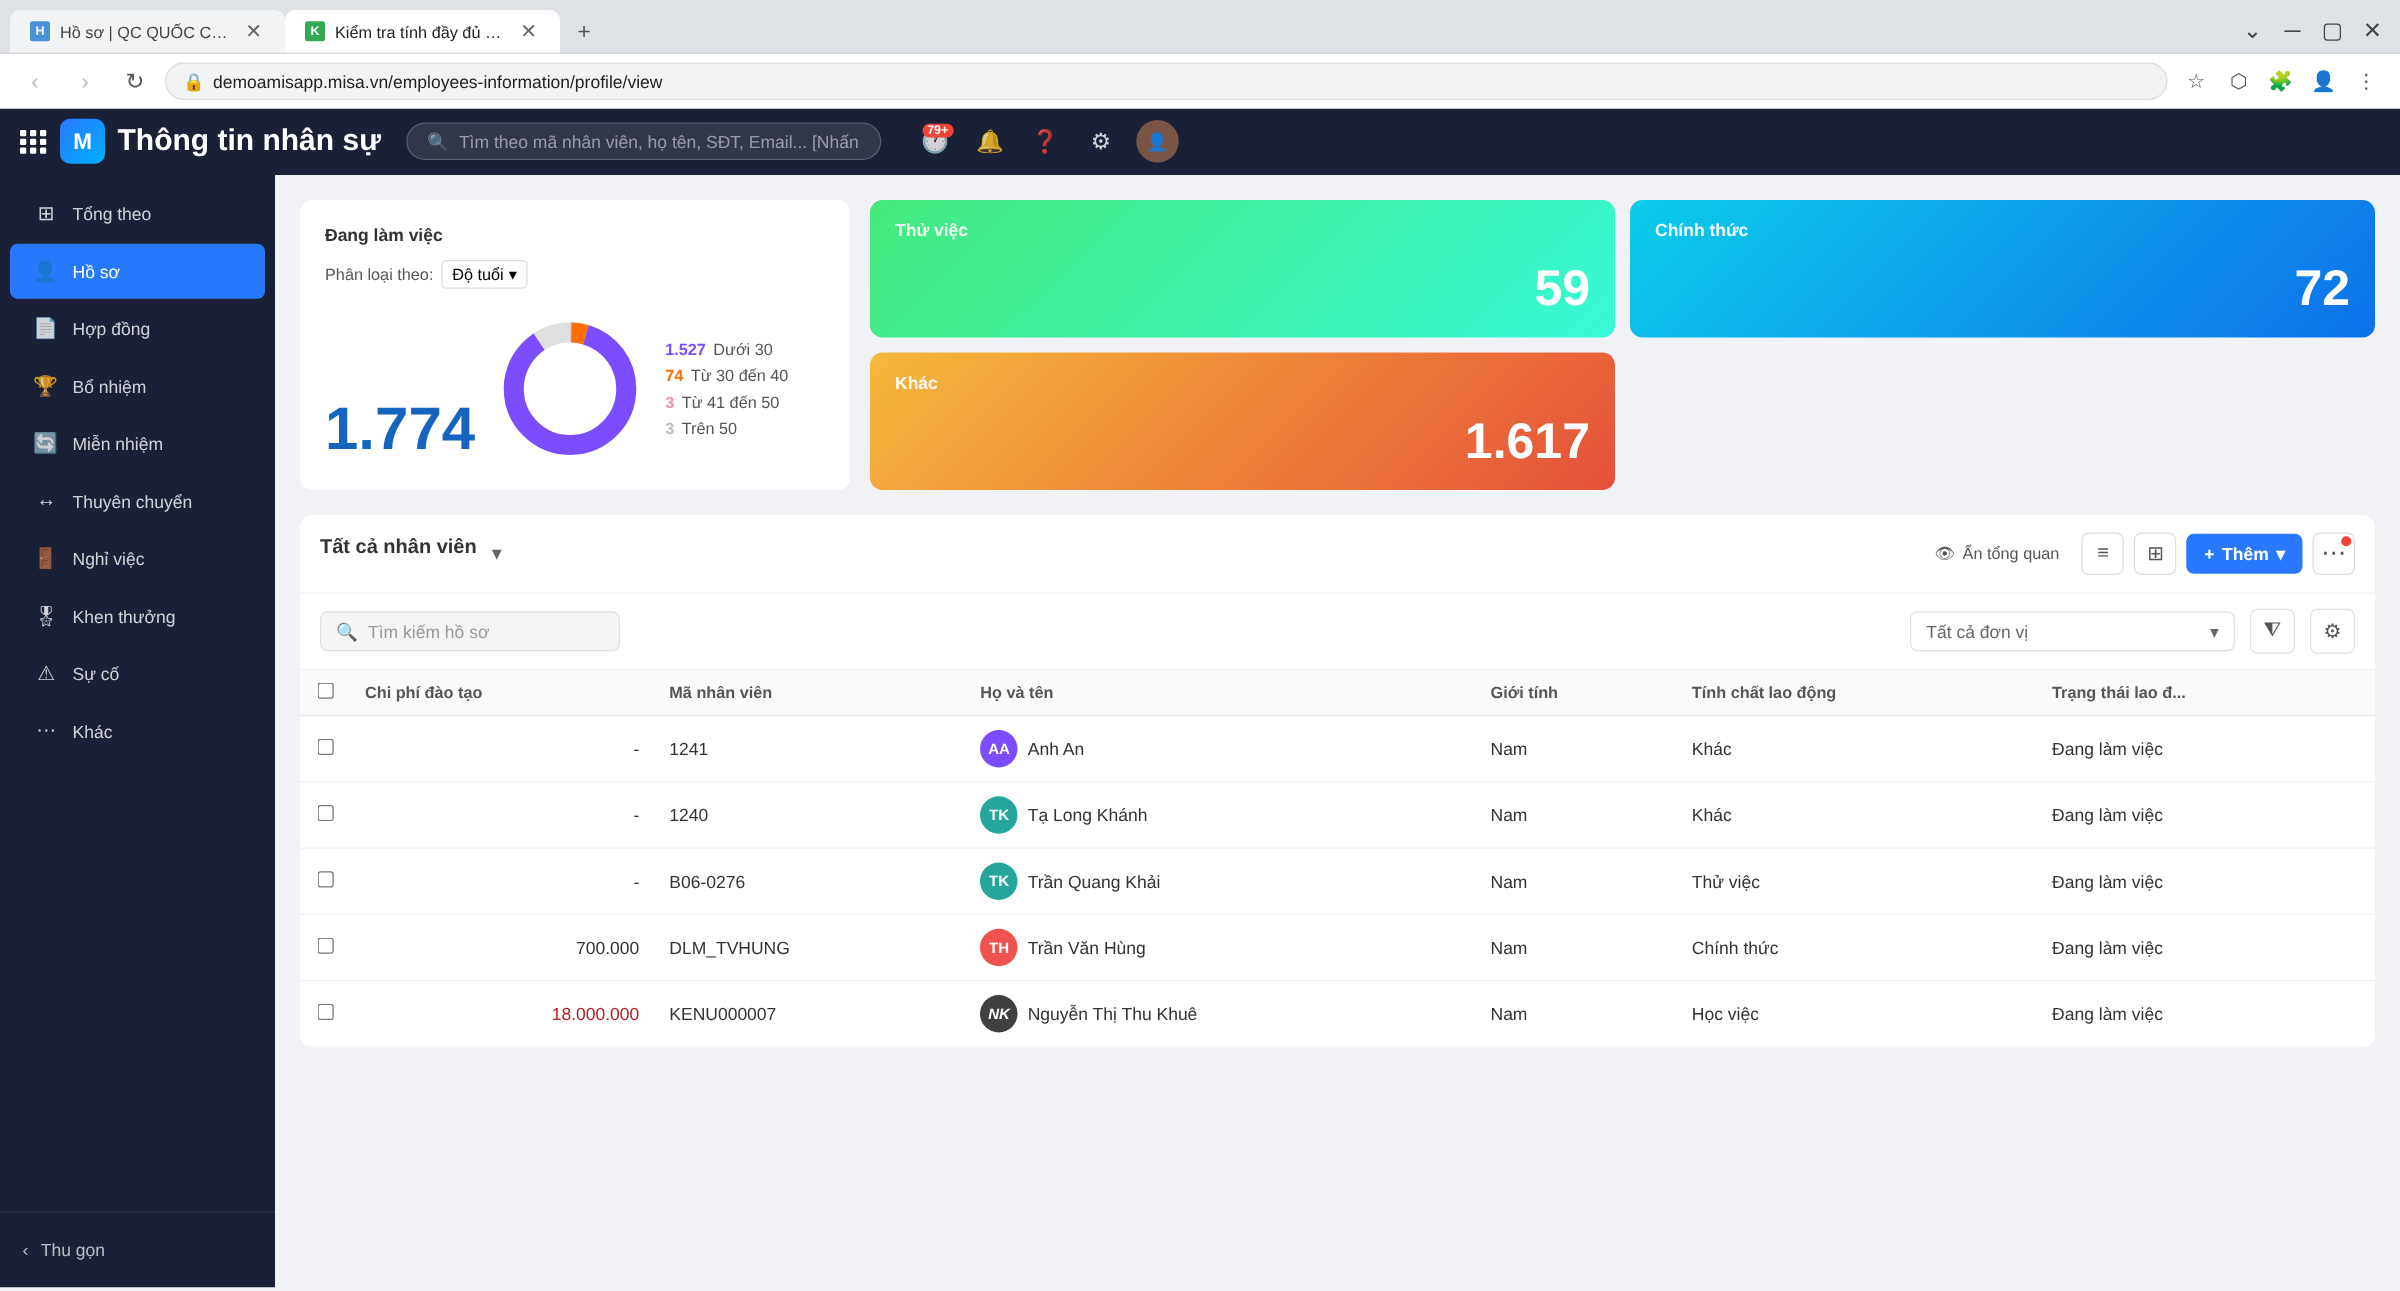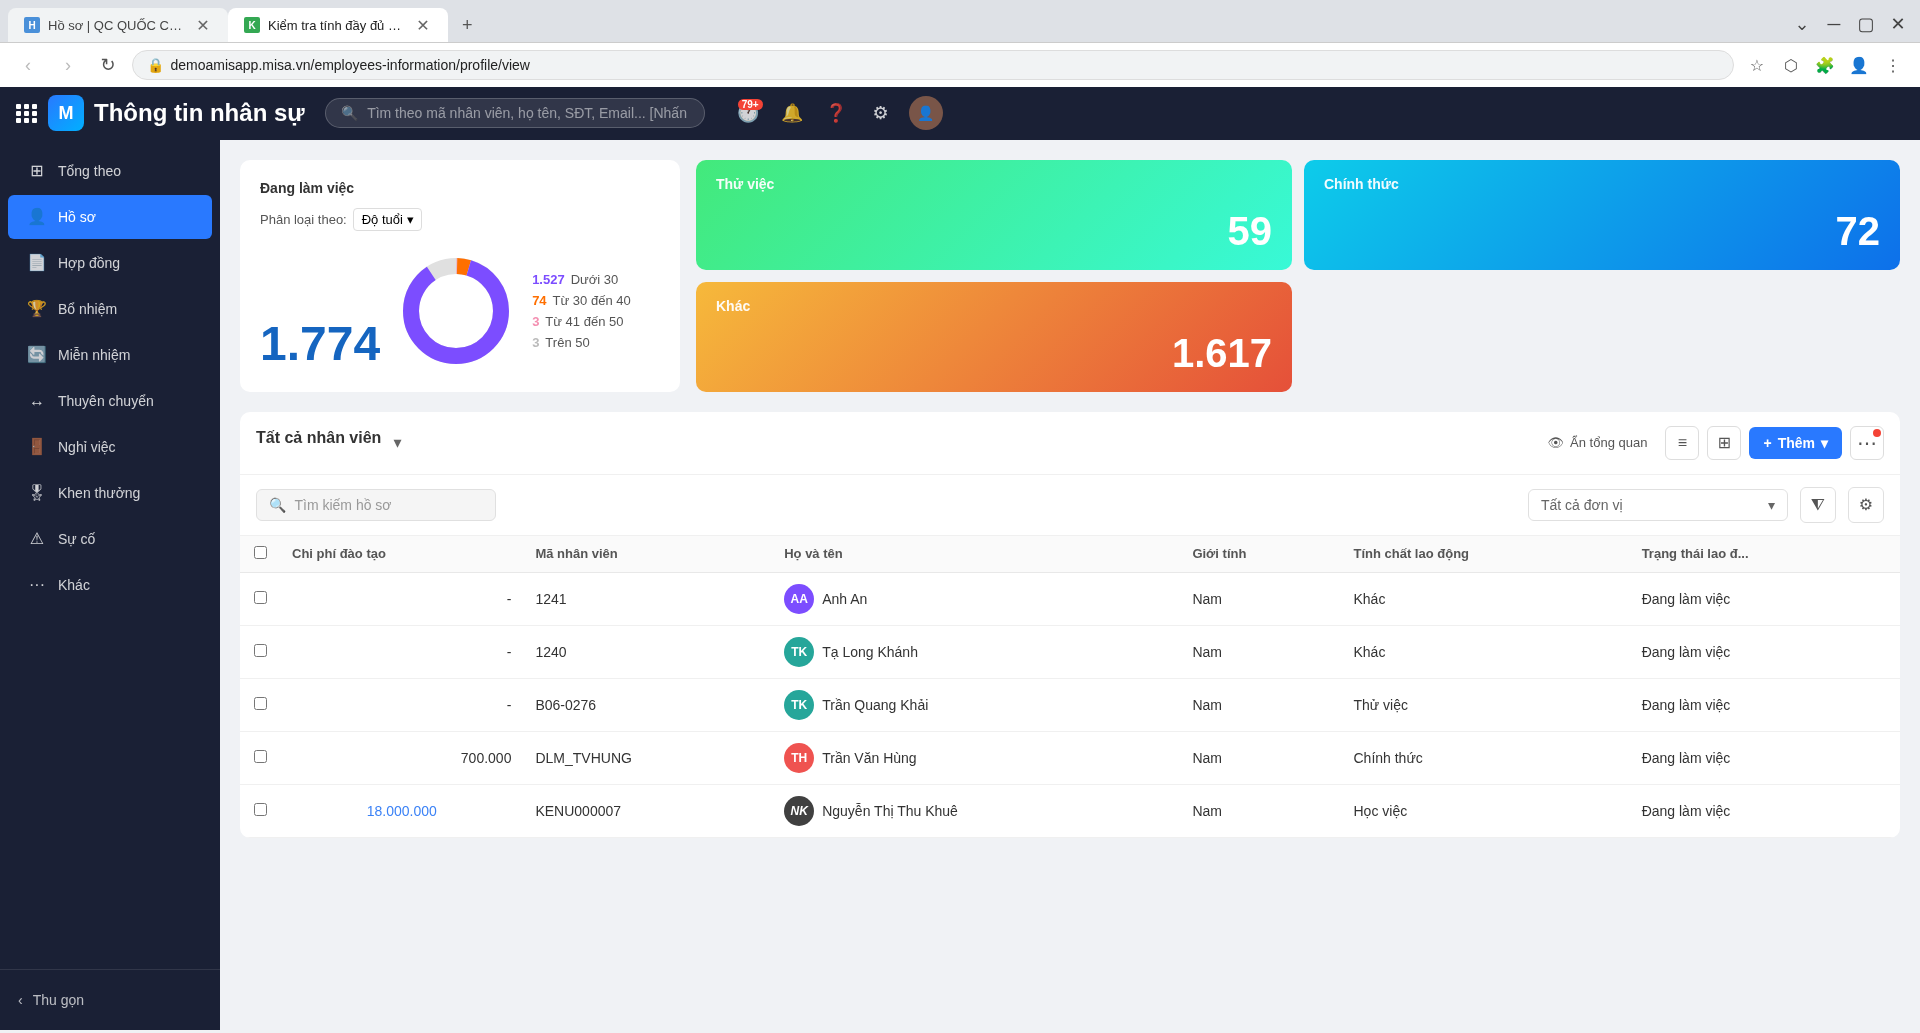--- a/index.html
+++ b/index.html
@@ -434,21 +434,21 @@
         </div>
       </td>
       <td>Nam</td>
       <td>Chính thức</td>
       <td class="status-working">Đang làm việc</td>
     </tr>
                 <tr>
       <td class="cb">
         <input type="checkbox" style="">
       </td>
-      <td style="text-align:center; color:#3b82f6;">18.000.000</td>
+      <td style="text-align:right; color:#b91c1c;">18.000.000</td>
       <td>KENU000007</td>
       <td>
         <div class="name-cell">
           <div class="avatar-circle" style="background:#404040;font-style:italic;">NK</div>
           <span>Nguyễn Thị Thu Khuê</span>
         </div>
       </td>
       <td>Nam</td>
       <td>Học việc</td>
       <td class="status-working">Đang làm việc</td>

